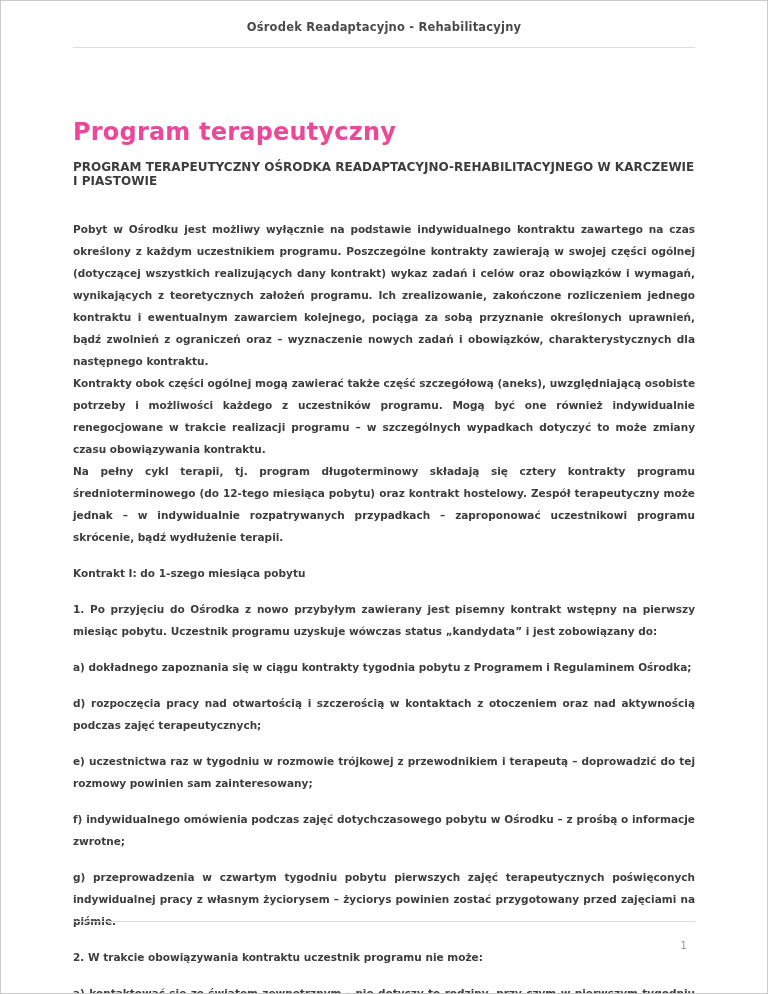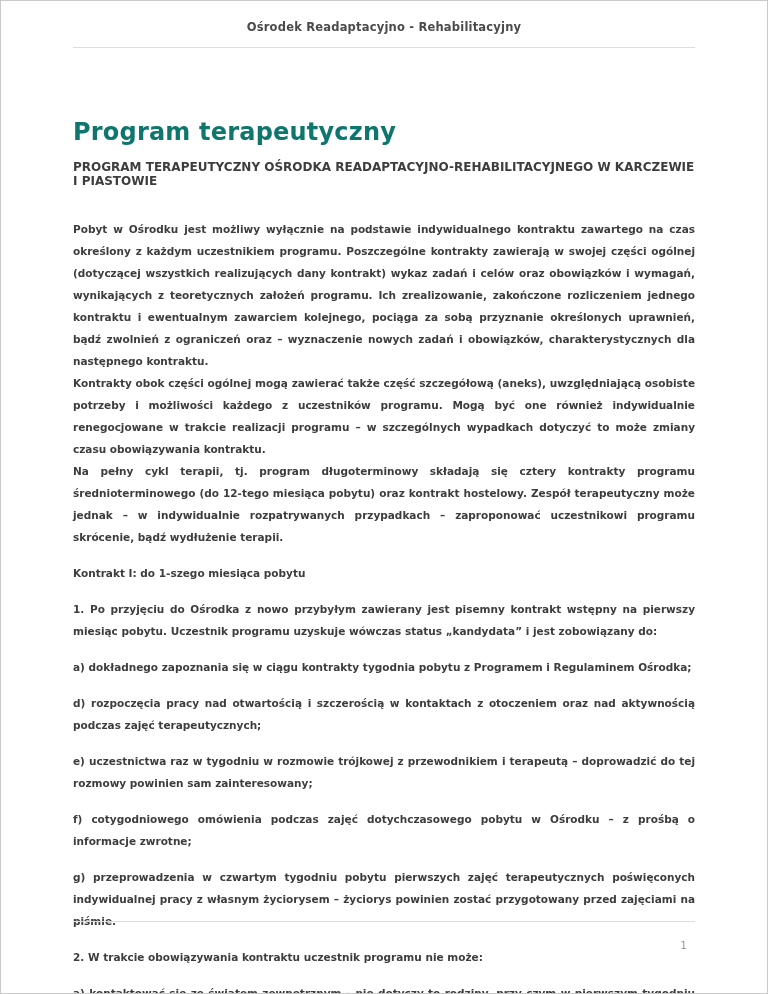--- a/index.html
+++ b/index.html
@@ -33,21 +33,21 @@
     border-top: 1px solid #dddddd;
     margin: 13px 72px 0 72px;
   }
   .content {
     padding: 0 72px;
   }
   h1.doc-title {
     margin: 70px 0 0 0;
     font-size: 24px;
     font-weight: bold;
-    color: #0f766e;
+    color: #ec4899;
     letter-spacing: 0.2px;
   }
   .doc-subtitle {
     margin-top: 14px;
     font-size: 12px;
     font-weight: bold;
     color: #3d3d3d;
   }
   .intro {
     margin-top: 30px;
@@ -100,21 +100,21 @@
       <p class="par">Kontrakty obok części ogólnej mogą zawierać także część szczegółową (aneks), uwzględniającą osobiste potrzeby i możliwości każdego z uczestników programu. Mogą być one również indywidualnie renegocjowane w trakcie realizacji programu – w szczególnych wypadkach dotyczyć to może zmiany czasu obowiązywania kontraktu.</p>
       <p class="par">Na pełny cykl terapii, tj. program długoterminowy składają się cztery kontrakty programu średnioterminowego (do 12-tego miesiąca pobytu) oraz kontrakt hostelowy. Zespół terapeutyczny może jednak – w indywidualnie rozpatrywanych przypadkach – zaproponować uczestnikowi programu skrócenie, bądź wydłużenie terapii.</p>
     </div>
 
     <p class="par spaced">Kontrakt I: do 1-szego miesiąca pobytu</p>
 
     <p class="par spaced">1. Po przyjęciu do Ośrodka z nowo przybyłym zawierany jest pisemny kontrakt wstępny na pierwszy miesiąc pobytu. Uczestnik programu uzyskuje wówczas status „kandydata” i jest zobowiązany do:</p>
     <p class="par spaced">a) dokładnego zapoznania się w ciągu kontrakty tygodnia pobytu z Programem i Regulaminem Ośrodka;</p>
     <p class="par spaced">d) rozpoczęcia pracy nad otwartością i szczerością w kontaktach z otoczeniem oraz nad aktywnością podczas zajęć terapeutycznych;</p>
     <p class="par spaced">e) uczestnictwa raz w tygodniu w rozmowie trójkowej z przewodnikiem i terapeutą – doprowadzić do tej rozmowy powinien sam zainteresowany;</p>
-    <p class="par spaced">f) cotygodniowego omówienia podczas zajęć dotychczasowego pobytu w Ośrodku – z prośbą o informacje zwrotne;</p>
+    <p class="par spaced">f) indywidualnego omówienia podczas zajęć dotychczasowego pobytu w Ośrodku – z prośbą o informacje zwrotne;</p>
     <p class="par spaced">g) przeprowadzenia w czwartym tygodniu pobytu pierwszych zajęć terapeutycznych poświęconych indywidualnej pracy z własnym życiorysem – życiorys powinien zostać przygotowany przed zajęciami na piśmie.</p>
     <p class="par spaced">2. W trakcie obowiązywania kontraktu uczestnik programu nie może:</p>
     <p class="par spaced">a) kontaktować się ze światem zewnętrznym – nie dotyczy to rodziny, przy czym w pierwszym tygodniu pobytu kontakt z nią możliwy jest jedynie za pośrednictwem terapeuty;</p>
 
   </main>
 
   <div class="footer-rule"></div>
 
   <div class="page-number">1</div>
 

